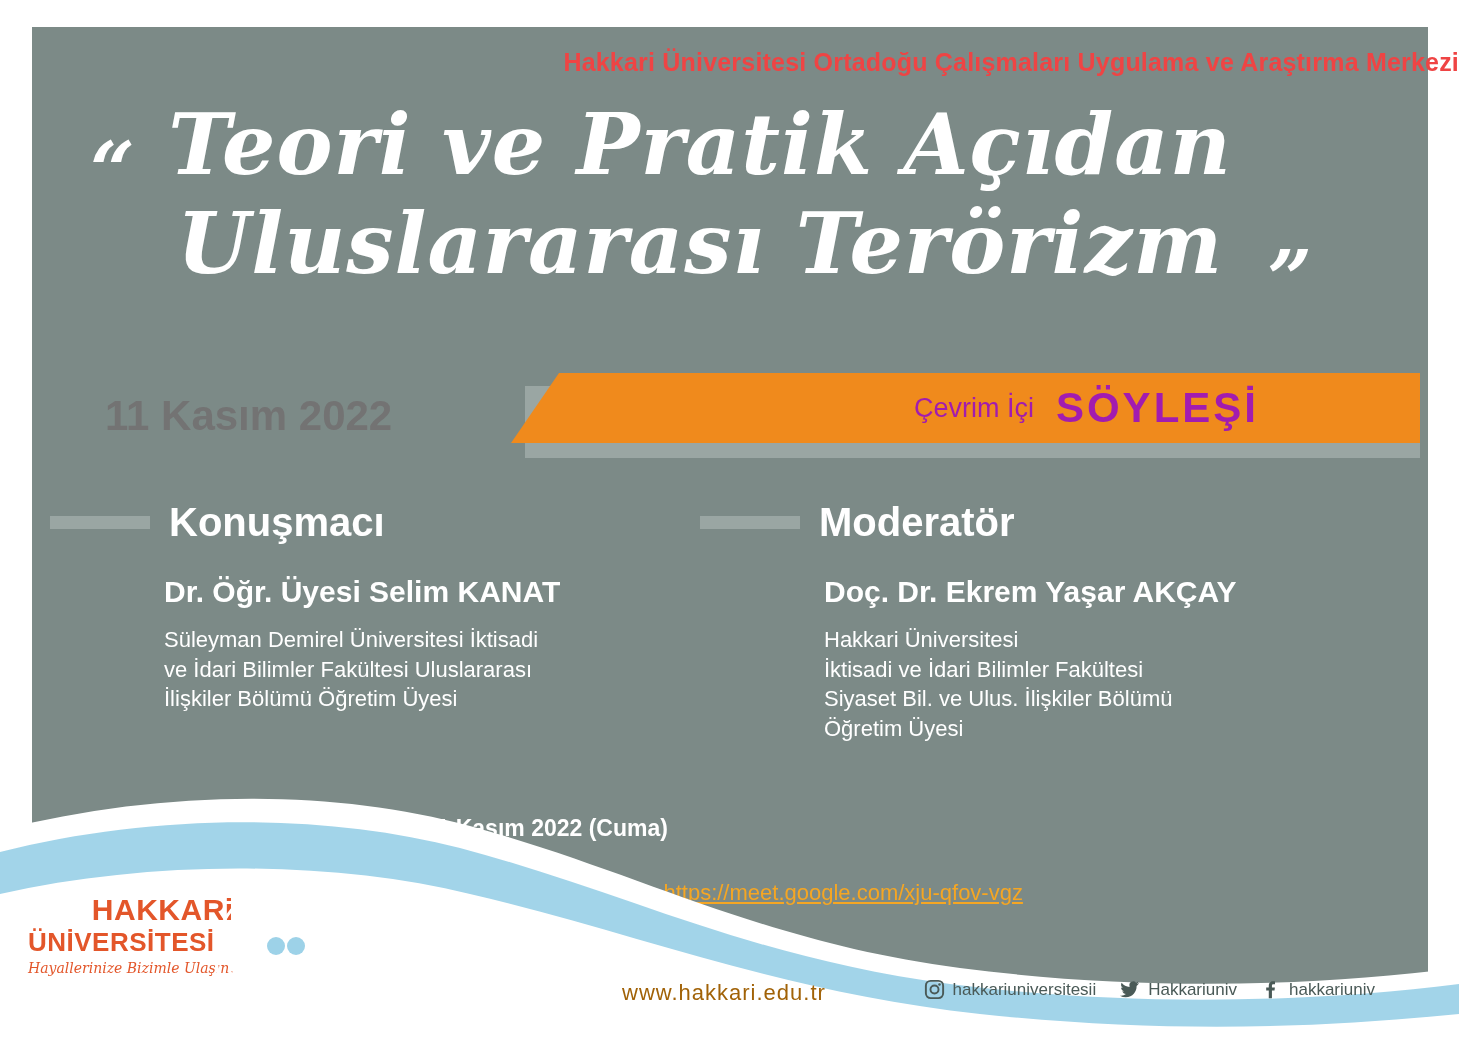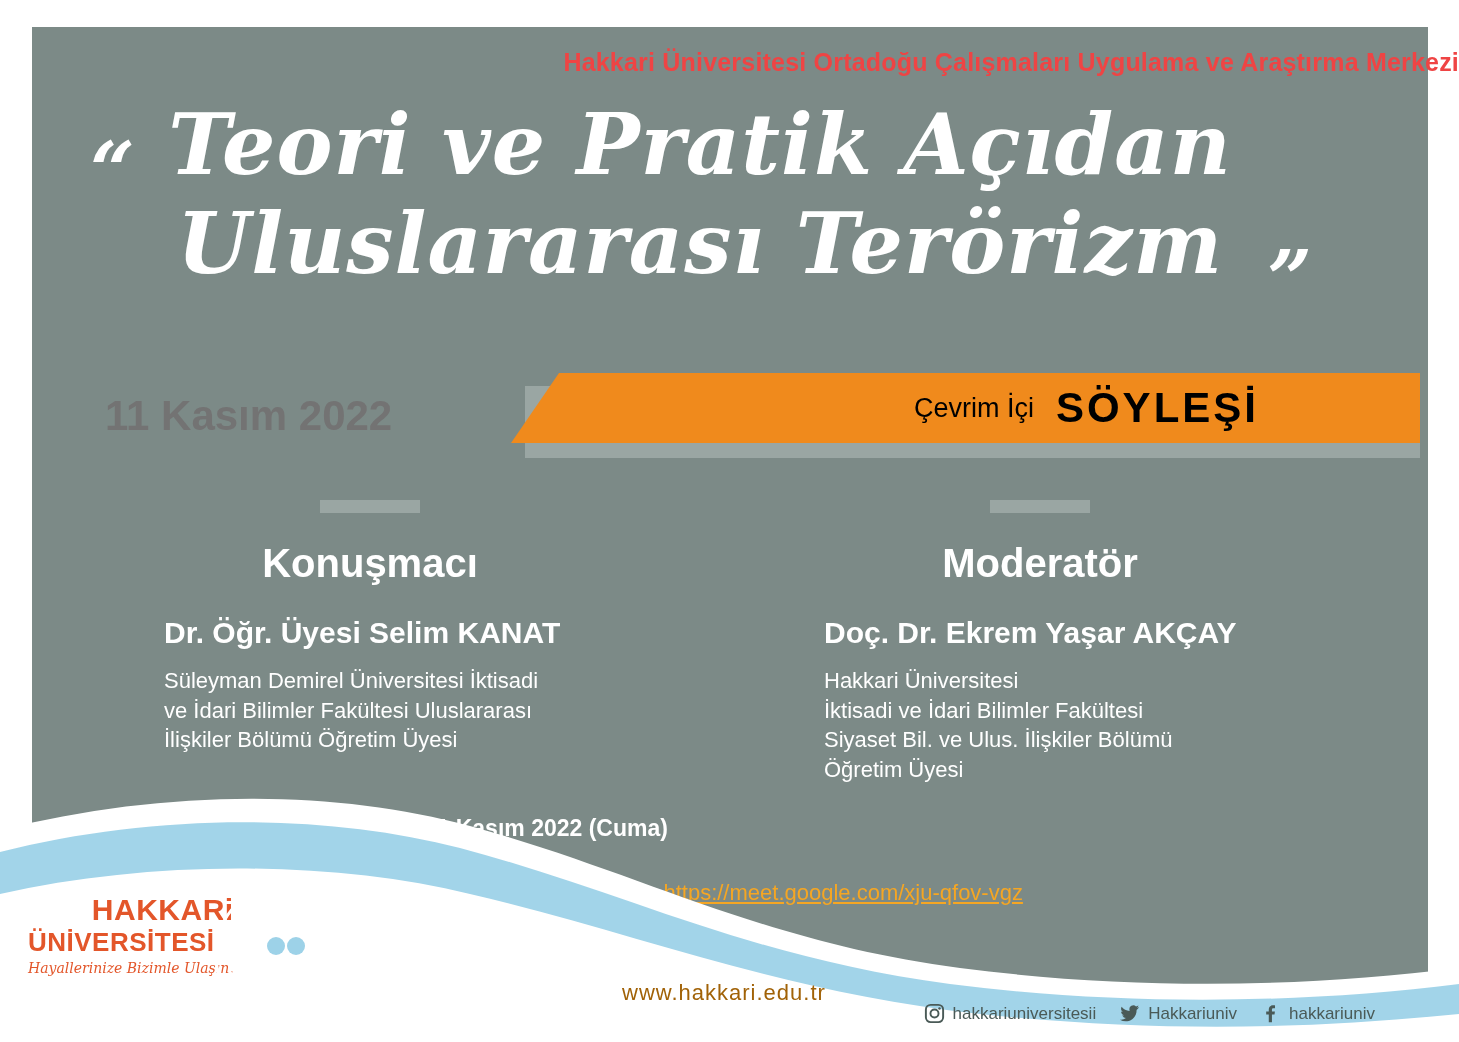--- a/index.html
+++ b/index.html
@@ -96,21 +96,21 @@
     clip-path: polygon(48px 0, 100% 0, 100% 100%, 0 100%);
   }
   .banner-inner {
     position: absolute;
     right: 200px;
     top: 373px;
     height: 70px;
     display: flex;
     align-items: center;
     gap: 22px;
-    color: #000000;
+    color: #a21caf;
   }
   .banner-small {
     font-size: 27px;
     font-weight: normal;
   }
   .banner-big {
     font-size: 42px;
     font-weight: bold;
     letter-spacing: 3px;
   }
@@ -119,22 +119,21 @@
   .col {
     position: absolute;
     color: #ffffff;
   }
   .col-left { left: 50px; top: 500px; width: 640px; }
   .col-right { left: 700px; top: 500px; width: 680px; }
 
   .role-row {
     display: flex;
     align-items: center;
-    gap: 28px;
-    flex-direction: column;
+    gap: 19px;
   }
   .role-bar {
     width: 100px;
     height: 13px;
     background: #9aa6a3;
   }
   .role-bar.short { width: 100px; }
   .role-label {
     font-size: 40px;
     font-weight: bold;
@@ -232,21 +231,20 @@
     align-items: center;
     gap: 10px;
     color: #4a5a57;
     font-size: 17px;
   }
   .social .item {
     display: flex;
     align-items: center;
     gap: 7px;
     margin-right: 12px;
-    margin-top: 24px;
   }
   .sicon {
     width: 23px;
     height: 23px;
     display: inline-block;
   }
 </style>
 </head>
 <body>
 

